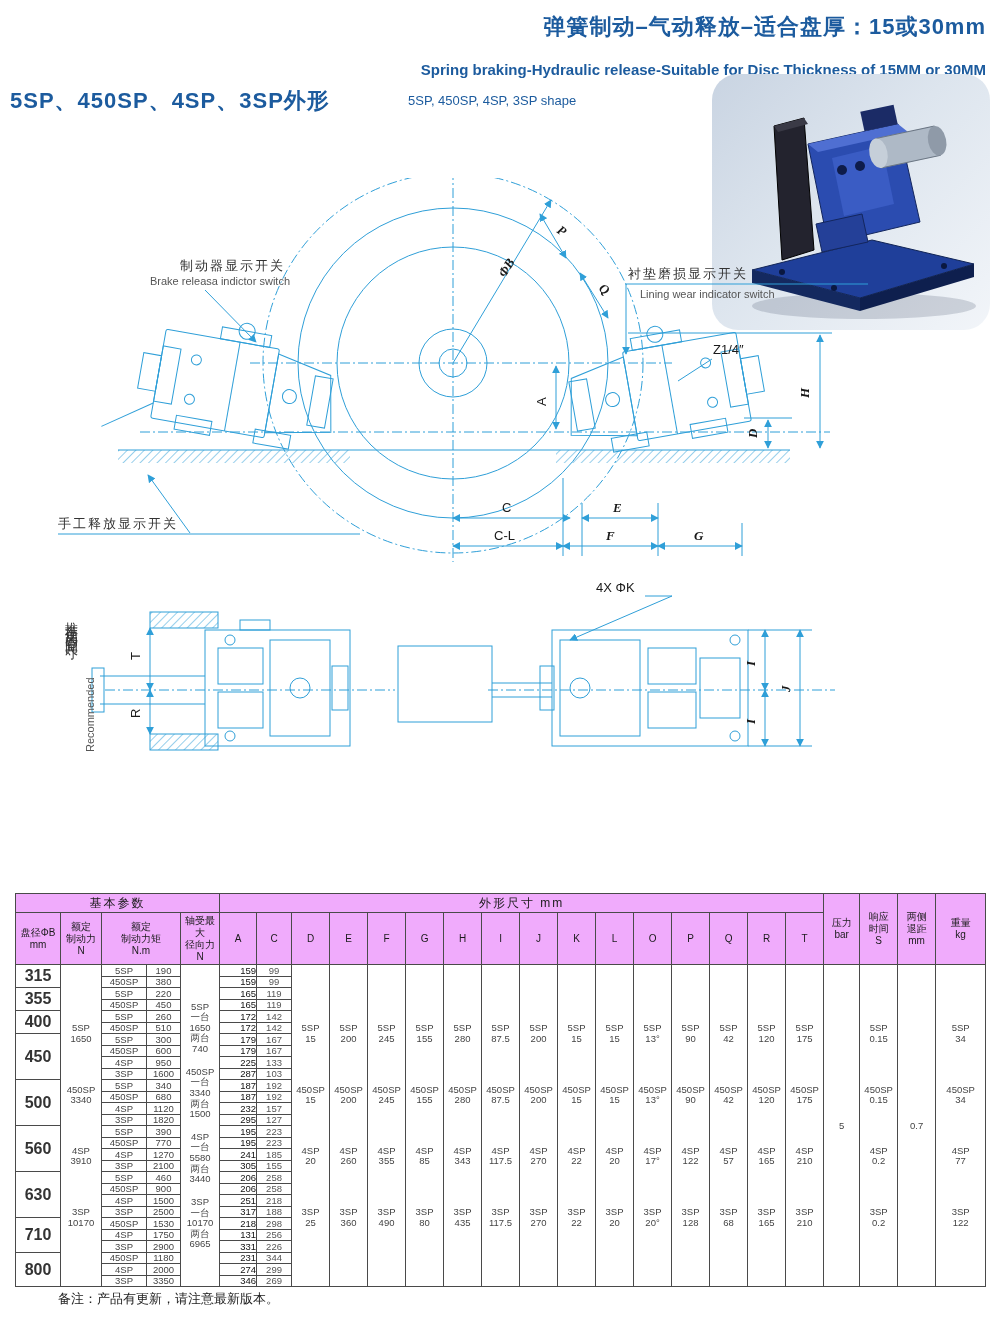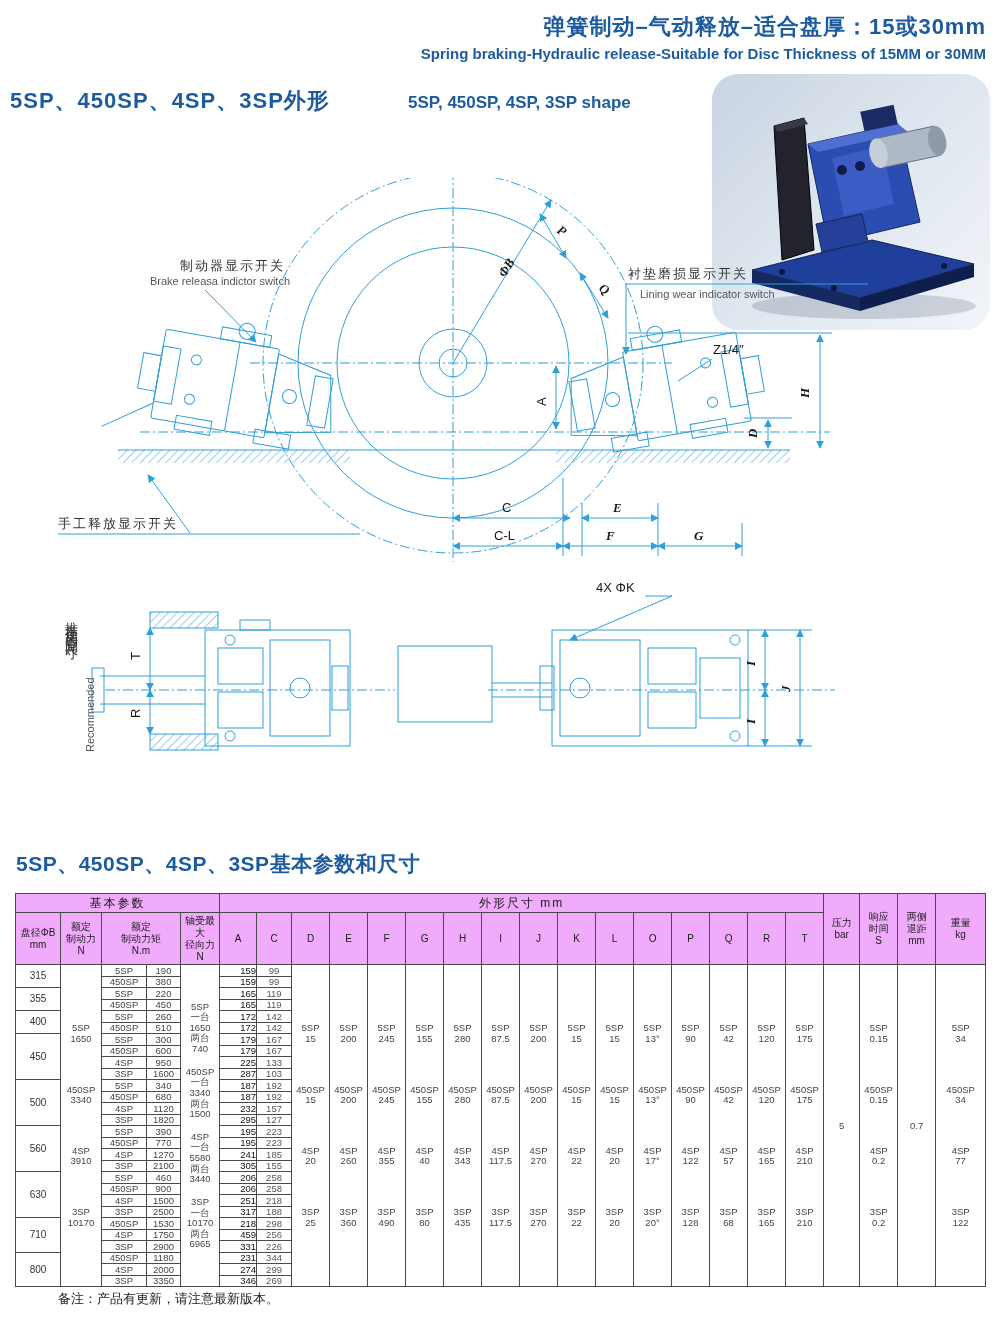--- a/index.html
+++ b/index.html
@@ -1,23 +1,23 @@
 <!DOCTYPE html>
 <html><head>
 <meta charset="utf-8">
 <style>
   html,body{margin:0;padding:0;background:#fff;}
   #page{position:relative;width:1000px;height:1322px;background:#fff;overflow:hidden;
         font-family:"Liberation Sans","DejaVu Sans",sans-serif;border-radius:9px;}
   
   .titleblock{position:absolute;top:12px;right:14px;text-align:right;color:#1c5b9e;}
   .title-zh{font-size:22px;font-weight:bold;letter-spacing:1px;}
-  .title-en{font-size:15px;font-weight:bold;margin-top:3px;}
+  .title-en{font-size:15px;font-weight:bold;margin-top:19px;}
   .sec1-zh{position:absolute;left:10px;top:86px;font-size:22px;font-weight:bold;color:#1c5b9e;letter-spacing:1px;}
-  .sec1-en{position:absolute;left:408px;top:93px;font-size:17px;font-weight:bold;color:#1c5b9e;text-align:right;}
+  .sec1-en{position:absolute;left:408px;top:93px;font-size:13px;font-weight:normal;color:#1c5b9e;text-align:right;}
   .sec2-zh{position:absolute;left:16px;top:850px;font-size:21px;font-weight:bold;color:#1c5b9e;letter-spacing:.5px;}
   .sec2-en{position:absolute;left:487px;top:857px;font-size:15px;font-weight:bold;color:#1c5b9e;margin-top:42px;}
   .footnote{position:absolute;left:18px;top:1290px;font-size:13px;color:#222;margin-left:40px;}
   
   .photo{position:absolute;left:712px;top:74px;width:278px;height:256px;border-radius:26px;
          background:linear-gradient(135deg,#c9d4e2 0%,#dde5ee 45%,#f2f5f9 100%);}
   
   .draw{position:absolute;left:0;top:178px;}
   .vlabel-zh{position:absolute;left:62px;top:612px;height:150px;writing-mode:vertical-lr;
              font-size:13px;color:#333;letter-spacing:3px;}
@@ -25,21 +25,21 @@
              transform:rotate(-90deg);font-size:11px;color:#555;}
   
   .tblwrap{position:absolute;left:15px;top:893px;}
   table{border-collapse:collapse;table-layout:fixed;width:970px;}
   th,td{border:1px solid #4a4a4a;text-align:center;vertical-align:middle;padding:0;overflow:hidden;}
   thead th{background:#f0abfc;font-weight:normal;font-size:10px;line-height:1.18;
            white-space:pre-line;color:#1a1a1a;padding:2px 0;}
   th.ghead{font-size:12px;letter-spacing:2px;}
   tbody tr{height:11.5px;}
   tbody td{font-size:9.5px;line-height:1;color:#222;background:#fff;}
-  td.c-disc{font-size:10px;color:#333;}
+  td.c-disc{font-size:16px;color:#333;font-weight:bold;}
   td.c-model,td.c-torque{color:#444;}
   td.c-a{font-weight:normal;color:#111;text-align:right;}
   td.c-c{color:#555;}
   .stack{display:flex;flex-direction:column;justify-content:center;align-items:center;height:100%;}
   .gap-lg{gap:40px;} .gap-sm{gap:12px;}
   .entry{display:flex;flex-direction:column;align-items:center;}
   .line{display:block;line-height:1.12;color:#444;font-size:9.5px;}
   
   .thin{stroke:#2f9fd8;stroke-width:1;fill:none;}
   .dd{stroke-dasharray:10 3 2 3;}
@@ -244,21 +244,20 @@
     <text class="dimtxt ital" x="755" y="488" transform="rotate(-90 755 488)">I</text>
     <line class="thin" x1="765" y1="512" x2="765" y2="568" marker-start="url(#ma)" marker-end="url(#ma)"></line>
     <text class="dimtxt ital" x="755" y="546" transform="rotate(-90 755 546)">I</text>
     <line class="thin" x1="800" y1="452" x2="800" y2="568" marker-start="url(#ma)" marker-end="url(#ma)"></line>
     <text class="dimtxt ital" x="790" y="514" transform="rotate(-90 790 514)">J</text>
   </svg>
 
   <div class="vlabel-zh">推荐使用的空间尺寸</div>
   <div class="vlabel-en">Recommended</div>
 
-  <div class="sec2-zh">5SP、450SP、4SP、3SP基本参数和尺寸</div>
   <div class="sec2-en">5SP, 450SP,4SP, 3SPbasic parameters and dimensions</div>
 
   <div class="tblwrap">
     <table>
         <colgroup>
           <col style="width: 45px;">
           <col style="width: 41px;">
           <col style="width: 45px;">
           <col style="width: 34px;">
           <col style="width: 39px;">
@@ -452,21 +451,21 @@
                 <div class="entry">
                   <span class="line">5SP</span>
                   <span class="line">155</span>
                 </div>
                 <div class="entry">
                   <span class="line">450SP</span>
                   <span class="line">155</span>
                 </div>
                 <div class="entry">
                   <span class="line">4SP</span>
-                  <span class="line">40</span>
+                  <span class="line">85</span>
                 </div>
                 <div class="entry">
                   <span class="line">3SP</span>
                   <span class="line">80</span>
                 </div>
               </div>
             </td>
             <td class="merged" rowspan="28">
               <div class="stack gap-lg">
                 <div class="entry">
@@ -853,21 +852,21 @@
           <tr>
             <td class="c-disc" rowspan="3">710</td>
             <td class="c-model">450SP</td>
             <td class="c-torque">1530</td>
             <td class="c-a">218</td>
             <td class="c-c">298</td>
           </tr>
           <tr>
             <td class="c-model">4SP</td>
             <td class="c-torque">1750</td>
-            <td class="c-a">459</td>
+            <td class="c-a">131</td>
             <td class="c-c">256</td>
           </tr>
           <tr>
             <td class="c-model">3SP</td>
             <td class="c-torque">2900</td>
             <td class="c-a">331</td>
             <td class="c-c">226</td>
           </tr>
           <tr>
             <td class="c-disc" rowspan="3">800</td>

